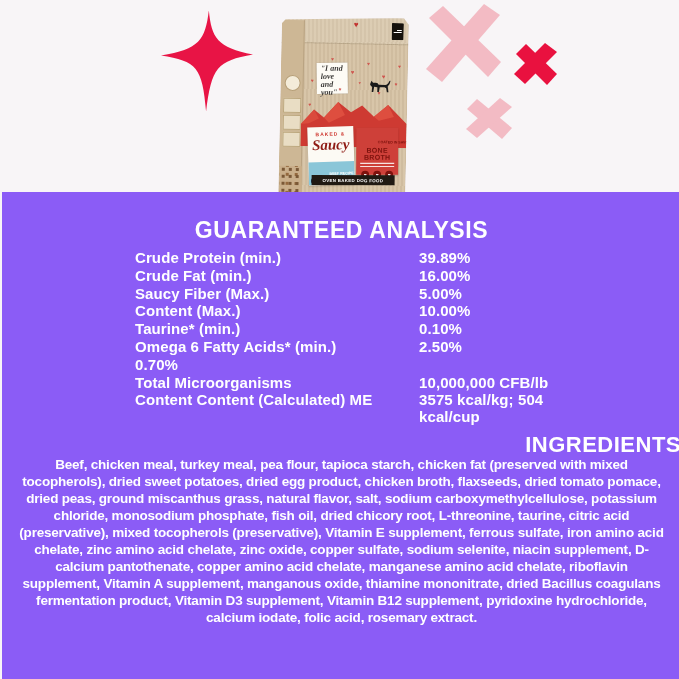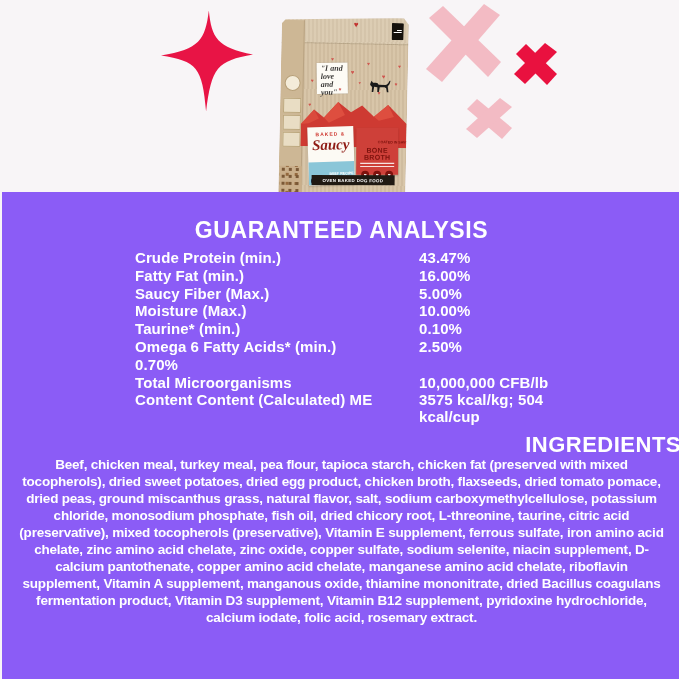--- a/index.html
+++ b/index.html
@@ -214,32 +214,32 @@
     </div>
     <div class="abs bottom-dashes"></div>
   </div>
 
   <div class="abs red-band">
     <div class="ga-title">GUARANTEED ANALYSIS</div>
 
     <div class="ga-rows">
       <div class="ga-row">
         <span>Crude Protein (min.)</span>
-        <span>43.47%</span>
-      </div>
-      <div class="ga-row">
-        <span>Fatty Fat (min.)</span>
+        <span>39.89%</span>
+      </div>
+      <div class="ga-row">
+        <span>Crude Fat (min.)</span>
         <span>16.00%</span>
       </div>
       <div class="ga-row">
         <span>Saucy Fiber (Max.)</span>
         <span>5.00%</span>
       </div>
       <div class="ga-row">
-        <span>Moisture (Max.)</span>
+        <span>Content (Max.)</span>
         <span>10.00%</span>
       </div>
       <div class="ga-row">
         <span>Taurine* (min.)</span>
         <span>0.10%</span>
       </div>
       <div class="ga-row">
         <span>Omega 6 Fatty Acids* (min.)</span>
         <span>2.50%</span>
       </div>

